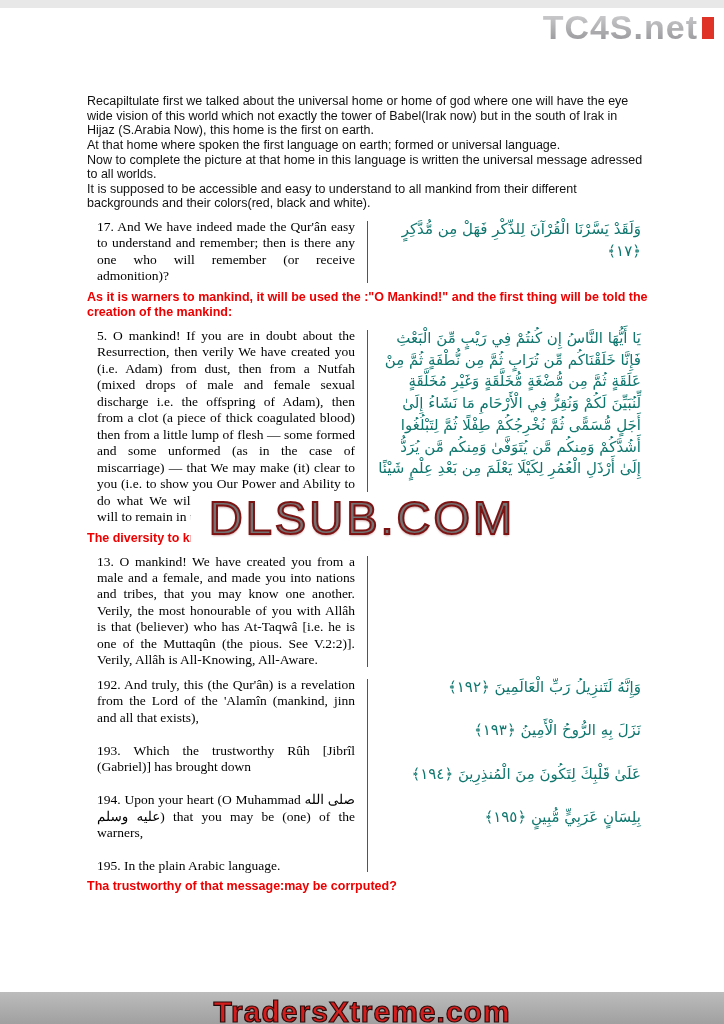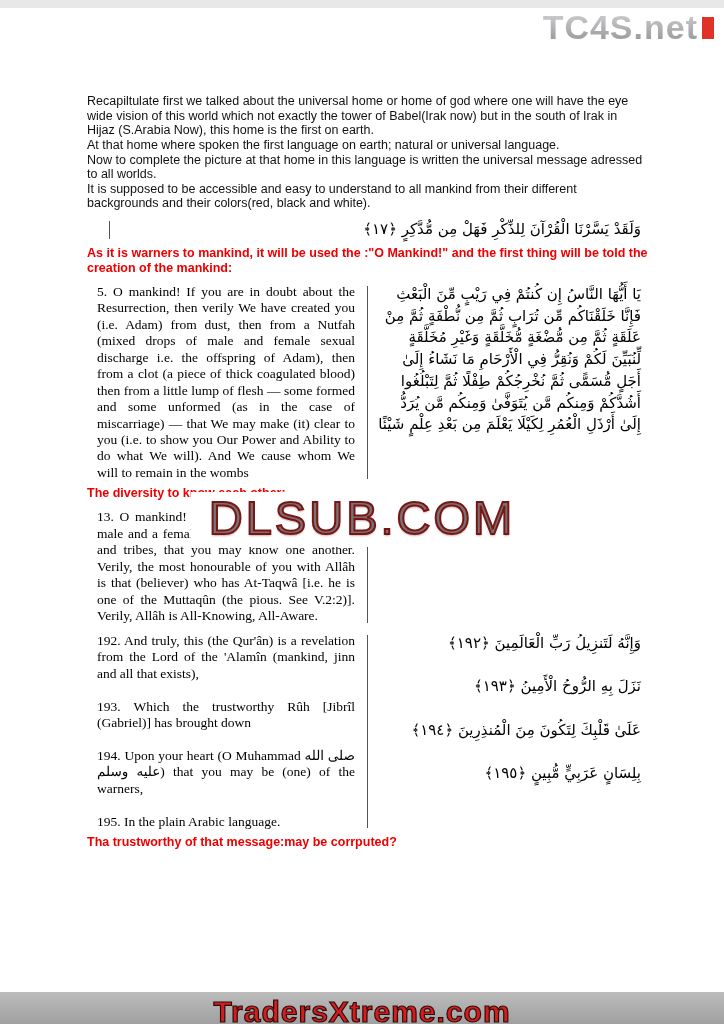--- a/index.html
+++ b/index.html
@@ -33,21 +33,21 @@
   
   .verse-block { display:flex; align-items:stretch; margin:8px 0 4px 97px; width:548px; }
   .verse-english {
     width:258px; font-family:"Liberation Serif", serif; font-size:13.5px;
     line-height:1.22; text-align:justify; color:#000; white-space:pre-line;
   }
   .verse-divider { width:1px; background:#555; margin:2px 10px 2px 12px; }
   .verse-arabic {
     flex:1; direction:rtl; text-align:right; padding-right:4px;
     font-family:"DejaVu Sans", sans-serif; font-size:15px; line-height:1.45;
-    color:#000000; white-space:pre-line;
+    color:#0f766e; white-space:pre-line;
   }
 
   
   .watermark {
     position:absolute; top:484px; left:50%; transform:translateX(-50%);
     z-index:5; background:#ffffff; padding:2px 18px 6px 18px;
     font-size:47px; font-weight:400; letter-spacing:3px; line-height:1;
     color:#737373; -webkit-text-stroke:2px #7d1414;
     text-shadow:0 2px 2px rgba(120,20,20,.35);
   }
@@ -66,26 +66,27 @@
 </head>
 <body>
 
 <div class="page">
 
   <div class="logo">TC4S.net</div>
   <div class="logo-accent"></div>
 
   <div class="intro">
     <p>Recapiltulate first we talked about the universal home or home of god where one will have the eye wide vision of this world which not exactly the tower of Babel(Irak now) but in the south of Irak in Hijaz (S.Arabia Now), this home is the first on earth.</p>
-    <p>At that home where spoken the first language on earth; natural or universal language.</p>
+    <p>At that home where spoken the first language on earth; formed or universal language.</p>
     <p>Now to complete the picture at that home in this language is written the universal message adressed to all worlds.</p>
     <p>It is supposed to be accessible and easy to understand to all mankind from their different backgrounds and their colors(red, black and white).</p>
   </div>
 
   <div class="verse-block">
+    <div class="verse-english">17. And We have indeed made the Qur'ân easy to understand and remember; then is there any one who will remember (or receive admonition)?</div>
     <div class="verse-divider"></div>
     <div class="verse-arabic">وَلَقَدْ يَسَّرْنَا الْقُرْآنَ لِلذِّكْرِ فَهَلْ مِن مُّدَّكِرٍ ﴿١٧﴾</div>
   </div>
 
   <div class="annotation">As it is warners to mankind, it will be used the :"O Mankind!" and the first thing will be told the creation of the mankind:</div>
 
   <div class="verse-block">
     <div class="verse-english">5. O mankind! If you are in doubt about the Resurrection, then verily We have created you (i.e. Adam) from dust, then from a Nutfah (mixed drops of male and female sexual discharge i.e. the offspring of Adam), then from a clot (a piece of thick coagulated blood) then from a little lump of flesh — some formed and some unformed (as in the case of miscarriage) — that We may make (it) clear to you (i.e. to show you Our Power and Ability to do what We will). And We cause whom We will to remain in the wombs</div>
     <div class="verse-divider"></div>
     <div class="verse-arabic">يَا أَيُّهَا النَّاسُ إِن كُنتُمْ فِي رَيْبٍ مِّنَ الْبَعْثِ فَإِنَّا خَلَقْنَاكُم مِّن تُرَابٍ ثُمَّ مِن نُّطْفَةٍ ثُمَّ مِنْ عَلَقَةٍ ثُمَّ مِن مُّضْغَةٍ مُّخَلَّقَةٍ وَغَيْرِ مُخَلَّقَةٍ لِّنُبَيِّنَ لَكُمْ وَنُقِرُّ فِي الْأَرْحَامِ مَا نَشَاءُ إِلَىٰ أَجَلٍ مُّسَمًّى ثُمَّ نُخْرِجُكُمْ طِفْلًا ثُمَّ لِتَبْلُغُوا أَشُدَّكُمْ وَمِنكُم مَّن يُتَوَفَّىٰ وَمِنكُم مَّن يُرَدُّ إِلَىٰ أَرْذَلِ الْعُمُرِ لِكَيْلَا يَعْلَمَ مِن بَعْدِ عِلْمٍ شَيْئًا</div>

